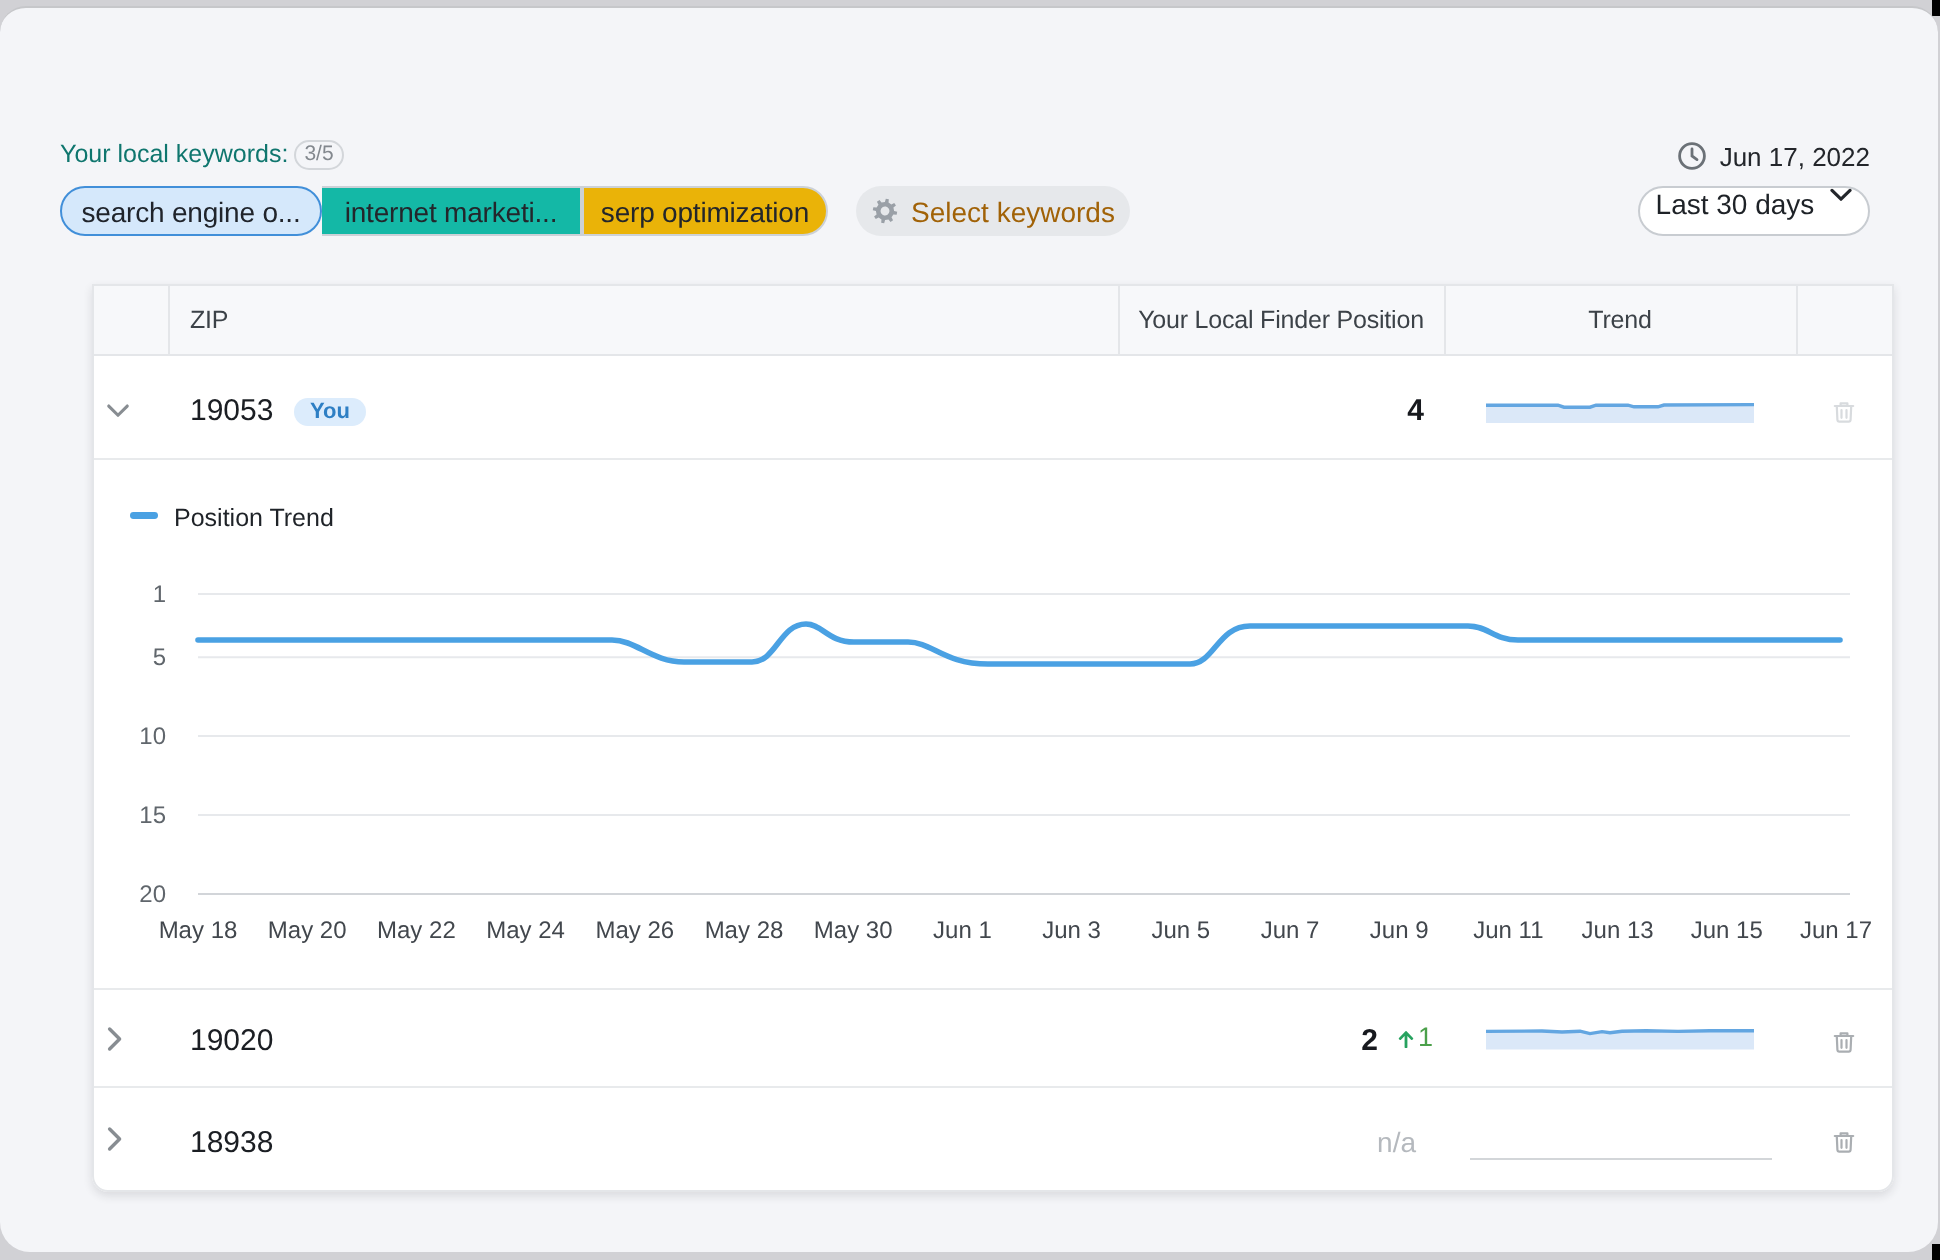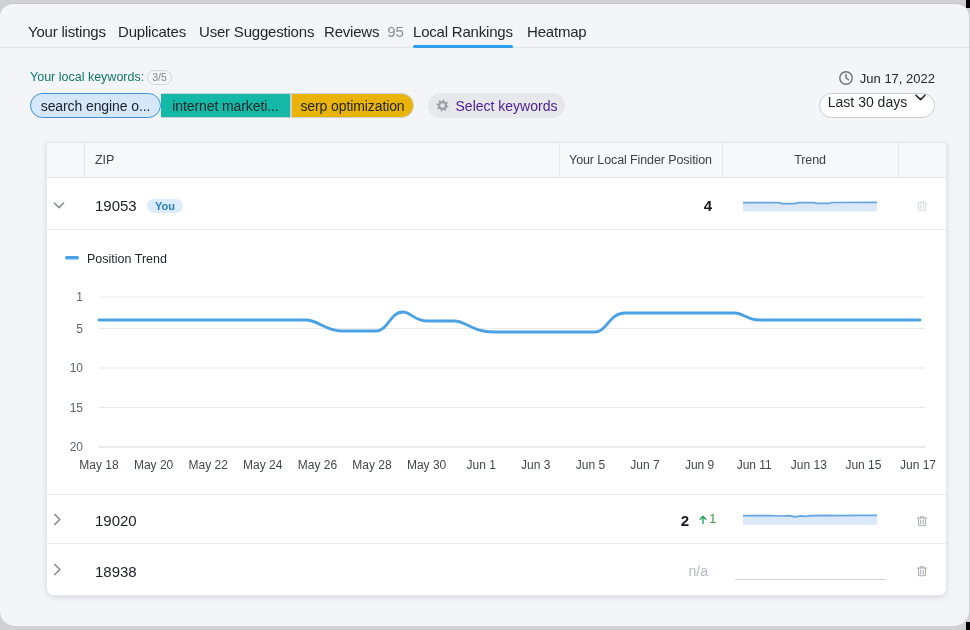--- a/index.html
+++ b/index.html
@@ -21,21 +21,21 @@
   #underline { position:absolute; left:413px; top:42px; width:100px; height:3px; background:#2f9ff0; border-radius:2px; }
   
   .lbl { position:absolute; left:30px; top:70px; font-size:12.5px; color:#0f766e; }
   .badge35 { position:absolute; left:147px; top:70px; width:25px; height:15px; border:1px solid #d3d6da; border-radius:8px; font-size:10.5px; color:#83888e; text-align:center; line-height:13px; }
   .daterow { position:absolute; right:35px; top:70px; height:16px; font-size:13px; color:#23262b; display:flex; align-items:center; gap:6px; }
   
   .chip { position:absolute; top:93px; height:25px; font-size:14px; display:flex; align-items:center; justify-content:center; white-space:nowrap; letter-spacing:-0.1px; }
   #chip1 { left:30px; width:131px; background:#d5e8fb; border:1px solid #418fd9; border-radius:13px; color:#20242b; z-index:2;}
   #chip2 { left:161px; width:130px; background:#14b8a6; border:1px solid #ccd1d7; border-left:none; color:#23262b; }
   #chip3 { left:291px; width:123px; background:#eab308; border:1px solid #ccd1d7; border-radius:0 13px 13px 0; color:#23262b; }
-  #selbtn { position:absolute; left:428px; top:93px; width:137px; height:25px; background:#e6e8eb; border-radius:13px; display:flex; align-items:center; justify-content:center; gap:7px; color:#4c1d95; font-size:14px; }
+  #selbtn { position:absolute; left:428px; top:93px; width:137px; height:25px; background:#e6e8eb; border-radius:13px; display:flex; align-items:center; justify-content:center; gap:7px; color:#a16207; font-size:14px; }
   #drop { position:absolute; left:819px; top:93px; width:116px; height:25px; background:#fff; border:1px solid #c8ccd1; border-radius:13px; display:flex; align-items:flex-start; justify-content:center; gap:8px; color:#1e2227; font-size:14px; }
   
   #table { position:absolute; left:46px; top:142px; width:901px; height:454px; background:#fff;
     border-radius:0 0 8px 8px; box-shadow:0 2px 5px rgba(30,34,40,.12); }
   #tborder { position:absolute; inset:0; border:1px solid #e4e6e9; border-radius:0 0 8px 8px; pointer-events:none; z-index:5; }
   #thead { position:absolute; left:0; top:0; width:100%; height:36px; background:#f7f8fa; border-bottom:1px solid #e4e6e9; }
   .vline { position:absolute; top:0; width:1px; height:36px; background:#e4e6e9; }
   .hname { position:absolute; top:0; height:36px; line-height:36px; font-size:12.5px; color:#3c4248; letter-spacing:-0.1px; }
   .row { position:absolute; left:0; width:100%; }
   .zip { position:absolute; left:49px; font-size:15px; color:#1b1e23; }
@@ -48,29 +48,20 @@
   
   text { font-family:"Liberation Sans", sans-serif; }
 </style>
 </head>
 <body>
 <div class="blk" style="top:0"></div>
 <div class="blk" style="bottom:0"></div>
 <div id="card"></div>
 <div id="content">
 
-  <div id="tabs">
-    <span class="tab" style="left:28px">Your listings</span>
-    <span class="tab" style="left:118px">Duplicates</span>
-    <span class="tab" style="left:199px">User Suggestions</span>
-    <span class="tab" style="left:324px">Reviews<span class="count">95</span></span>
-    <span class="tab" style="left:413px">Local Rankings</span>
-    <span class="tab" style="left:527px">Heatmap</span>
-    <div id="underline"></div>
-  </div>
 
   <div class="lbl">Your local keywords:</div>
   <div class="badge35">3/5</div>
   <div class="daterow">
     <svg width="16" height="16" viewBox="0 0 16 16" fill="none" stroke="#6b7177" stroke-width="1.4">
       <circle cx="8" cy="8" r="6.2"></circle>
       <path d="M8 4.5 V8 L10.5 9.8" stroke-linecap="round"></path>
     </svg>
     <span>Jun 17, 2022</span>
   </div>

